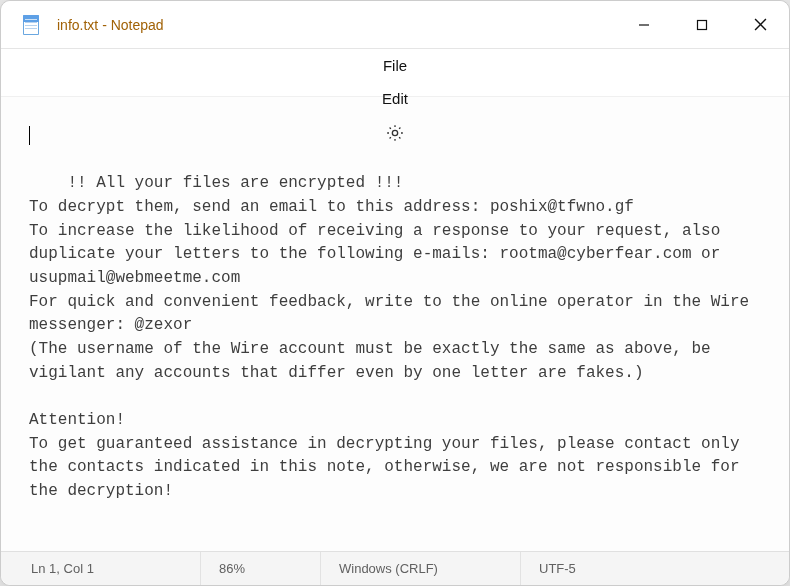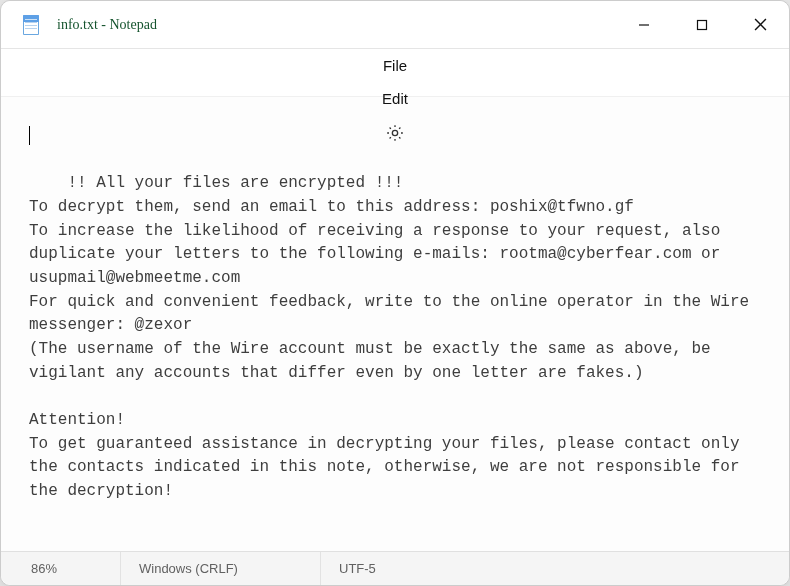--- a/index.html
+++ b/index.html
@@ -51,23 +51,22 @@
       border-radius: 1px 1px 0 0;
     }
     .app-icon::after {
       content:"";
       position:absolute;
       top:3px;left:1px;right:1px;height:1px;background:#cfe3f6;
       box-shadow:0 3px 0 #b7d2ee,0 6px 0 #b7d2ee,0 9px 0 #b7d2ee;
     }
     .title {
       font-size: 14px;
-      color: #14532d;
+      color: #a16207;
       flex: 1;
-      font-family: Liberation Serif, serif;
     }
     .win-controls {
       display: flex;
       height: 100%;
     }
     .win-btn {
       width: 58px;
       display: flex;
       align-items: center;
       justify-content: center;
@@ -176,17 +175,18 @@
 To decrypt them, send an email to this address: poshix@tfwno.gf
 To increase the likelihood of receiving a response to your request, also duplicate your letters to the following e-mails: rootma@cyberfear.com or usupmail@webmeetme.com
 For quick and convenient feedback, write to the online operator in the Wire messenger: @zexor
 (The username of the Wire account must be exactly the same as above, be vigilant any accounts that differ even by one letter are fakes.)
 
 Attention!
 To get guaranteed assistance in decrypting your files, please contact only the contacts indicated in this note, otherwise, we are not responsible for the decryption!</span>
   </div>
 
   <div class="statusbar">
+    <div class="status-cell">Ln 1, Col 1</div>
     <div class="status-cell zoom">86%</div>
     <div class="status-cell eol">Windows (CRLF)</div>
     <div class="status-cell enc">UTF-5</div>
   </div>
 </div>
 
 </body></html>

